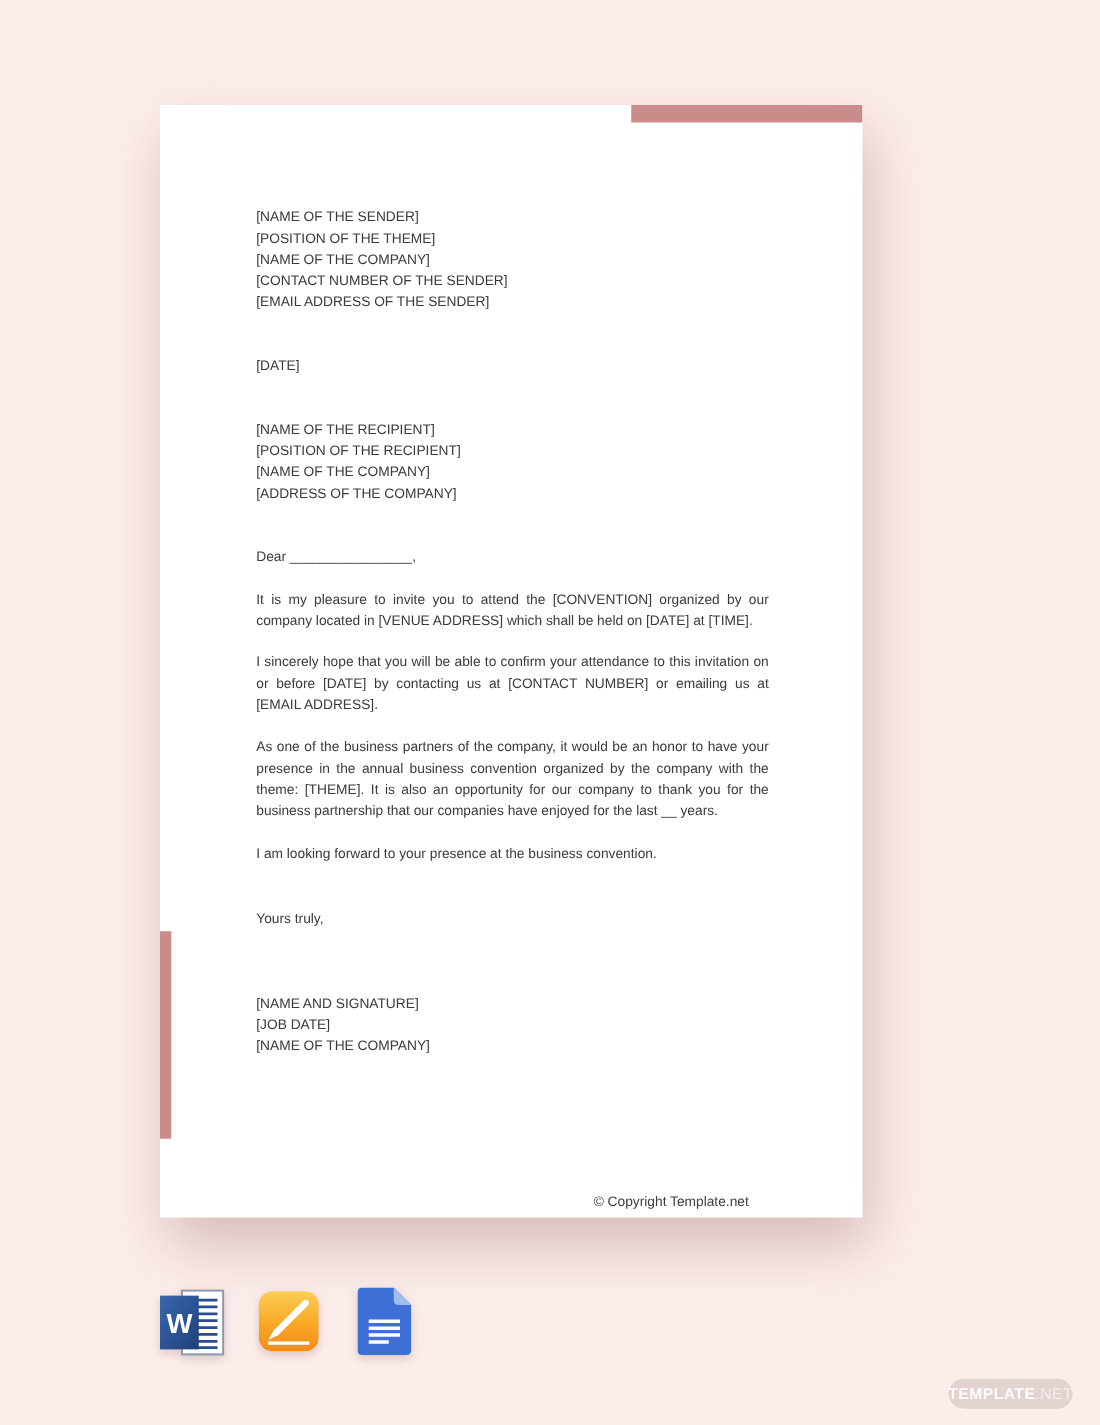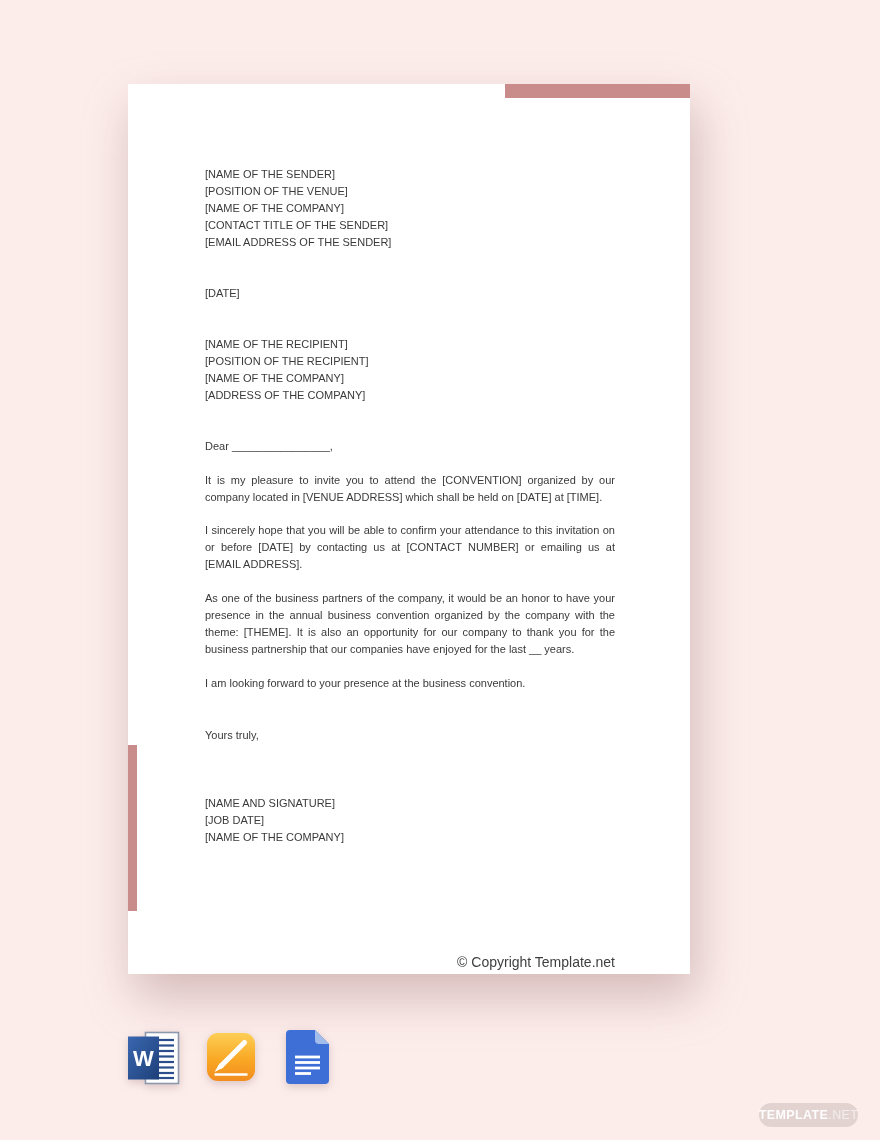--- a/index.html
+++ b/index.html
@@ -45,22 +45,22 @@
   .sender-block    { padding-top: 82px; }
   .date-line       { margin-top: 34px; }
   .recipient-block { margin-top: 34px; }
   .greeting-line   { margin-top: 34px; }
   .para            { margin-top: 17px; text-align: justify; }
   .para-3          { margin-top: 16px; }
   .closing-line    { margin-top: 35px; }
   .signature-block { margin-top: 51px; }
   .copyright-line {
     position: absolute;
-    right: 75px; bottom: 3px;
-    font-size: 14px;
+    right: 91px; bottom: 3px;
+    font-size: 11px;
     color: #3f3f3f;
     margin-top: 21px;
   }
 
   
   .format-icons {
     position: absolute;
     left: 128px; top: 1030px;
     display: flex;
     align-items: flex-start;
@@ -91,23 +91,23 @@
 <body>
 
 <div class="letter-page">
   <div class="accent-bar-top"></div>
   <div class="accent-bar-left"></div>
 
   <div class="letter-content">
 
     <div class="sender-block">
       <span class="block-line">[NAME OF THE SENDER]</span>
-      <span class="block-line">[POSITION OF THE VENUE]</span>
+      <span class="block-line">[POSITION OF THE THEME]</span>
       <span class="block-line">[NAME OF THE COMPANY]</span>
-      <span class="block-line">[CONTACT TITLE OF THE SENDER]</span>
+      <span class="block-line">[CONTACT NUMBER OF THE SENDER]</span>
       <span class="block-line">[EMAIL ADDRESS OF THE SENDER]</span>
     </div>
 
     <div class="date-line">[DATE]</div>
 
     <div class="recipient-block">
       <span class="block-line">[NAME OF THE RECIPIENT]</span>
       <span class="block-line">[POSITION OF THE RECIPIENT]</span>
       <span class="block-line">[NAME OF THE COMPANY]</span>
       <span class="block-line">[ADDRESS OF THE COMPANY]</span>

